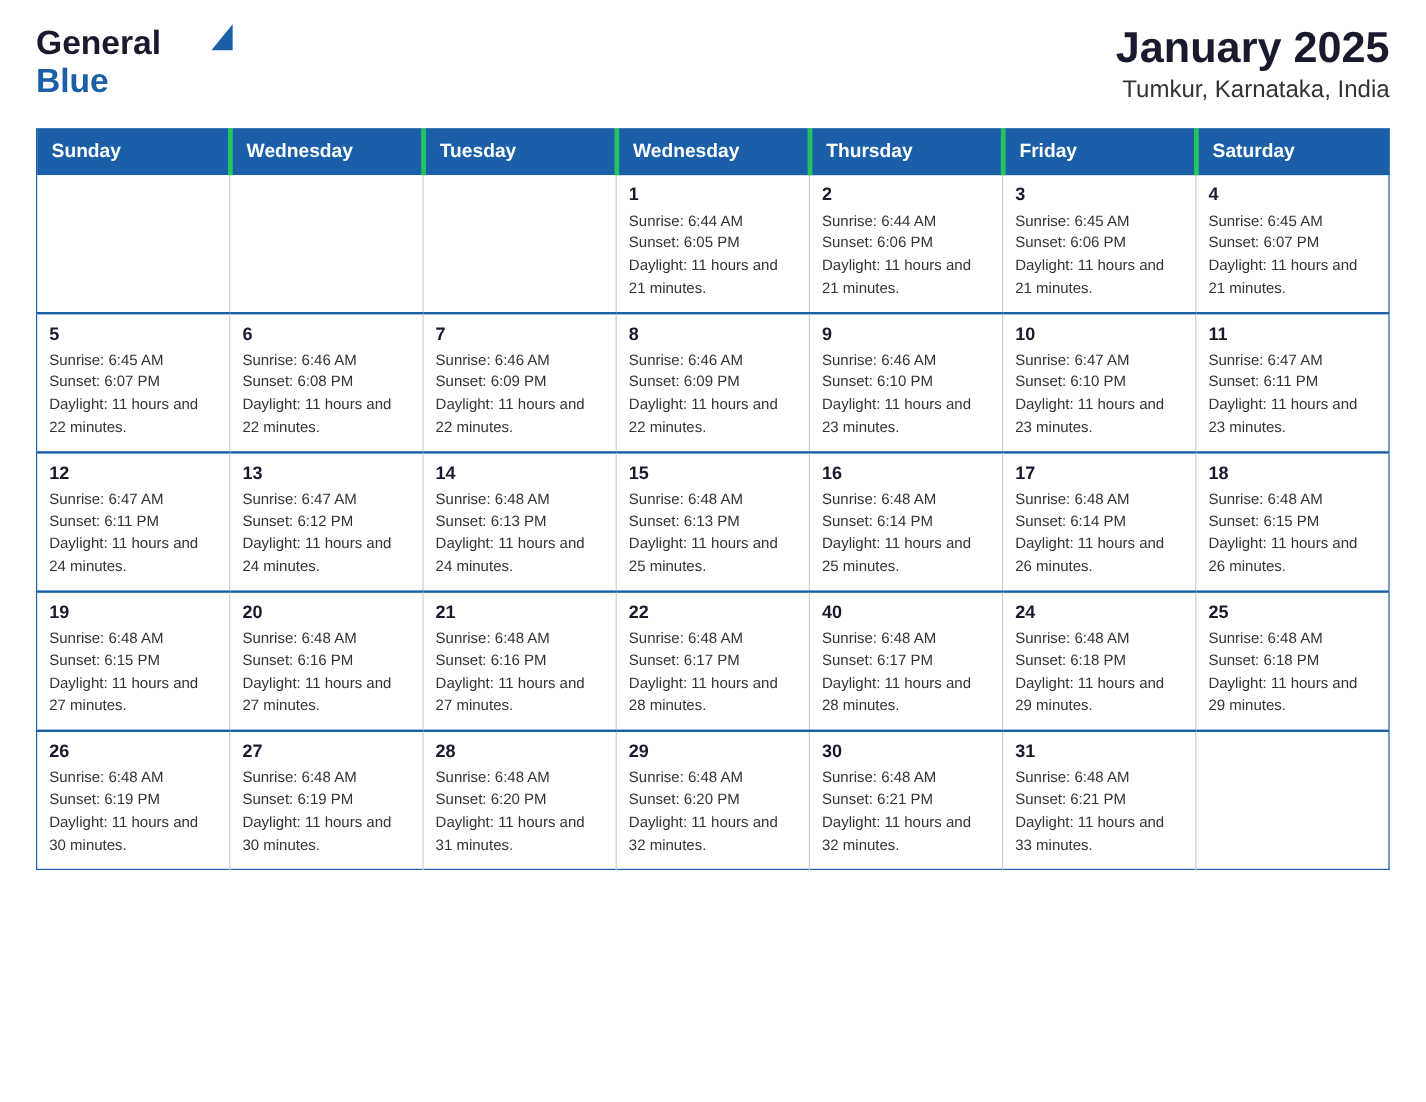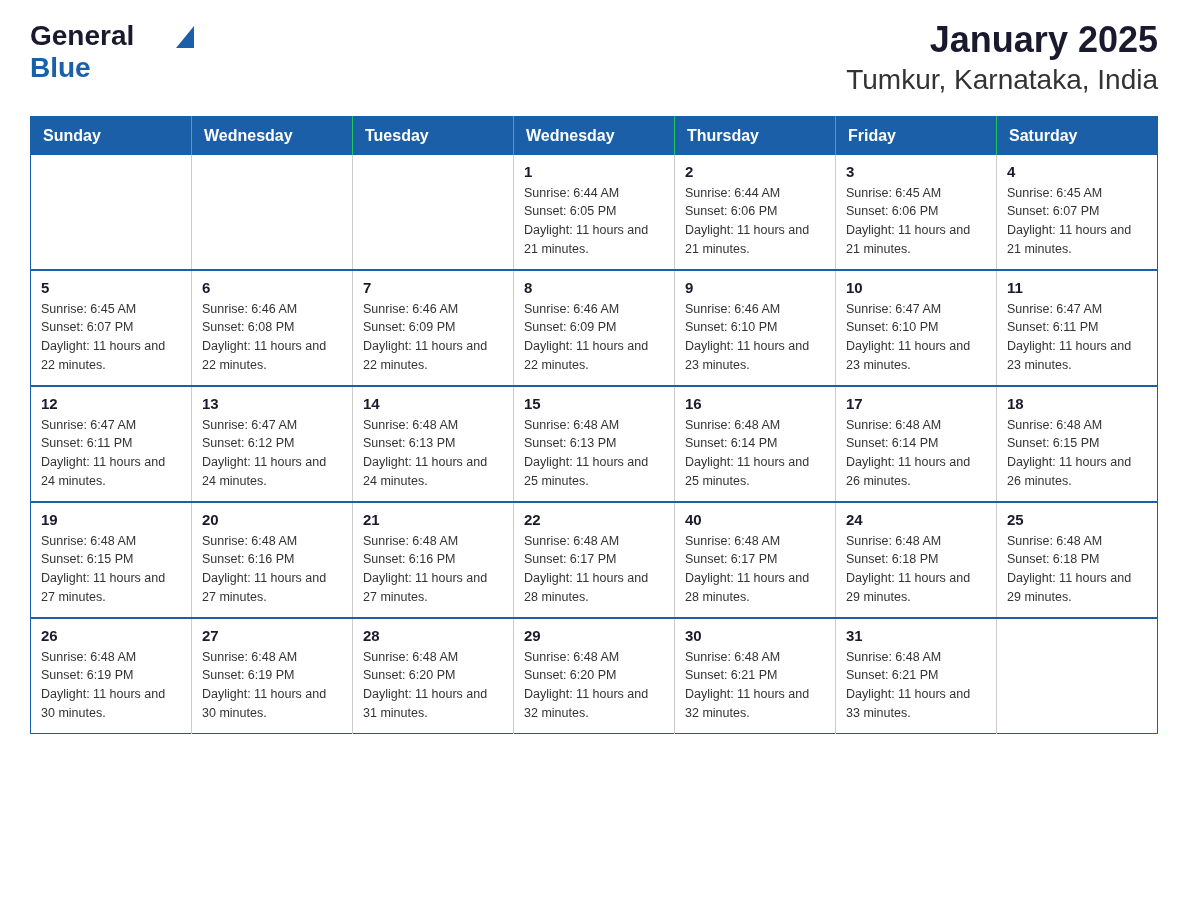--- a/index.html
+++ b/index.html
@@ -25,38 +25,38 @@
     .title-block {
       text-align: right;
     }
     .title-block h1 {
       font-size: 36px;
       font-weight: bold;
       color: #1a1a2e;
       line-height: 1.1;
     }
     .title-block h2 {
-      font-size: 28px;
+      font-size: 20px;
       font-weight: normal;
       color: #333;
       margin-top: 4px;
     }
     .calendar {
       width: 100%;
       border-collapse: collapse;
       border: 1px solid #1a5fa8;
     }
     .calendar thead tr th {
       background-color: #1a5fa8;
       color: #fff;
       font-size: 16px;
       font-weight: bold;
       padding: 10px 12px;
       text-align: left;
-      border-right: 1px solid #22c55e;
+      border-right: 4px solid #22c55e;
     }
     .calendar thead tr th:last-child {
       border-right: none;
     }
     .calendar tbody tr td {
       width: calc(100% / 7);
       vertical-align: top;
       padding: 8px 10px 10px 10px;
       border-right: 1px solid #ccc;
       border-bottom: 2px solid #1a5fa8;
@@ -81,21 +81,20 @@
     .day-info {
       font-size: 12.5px;
       color: #333;
       line-height: 1.5;
     }
     .empty-cell {
       background: #fff;
     }
     .logo-row {
       display: flex;
-      align-items: center;
       gap: 42px;
     }
     .logo-text-general {
       font-size: 28px;
       font-weight: bold;
       color: #1a1a2e;
     }
     .logo-svg {
       margin-bottom: -2px;
     }

